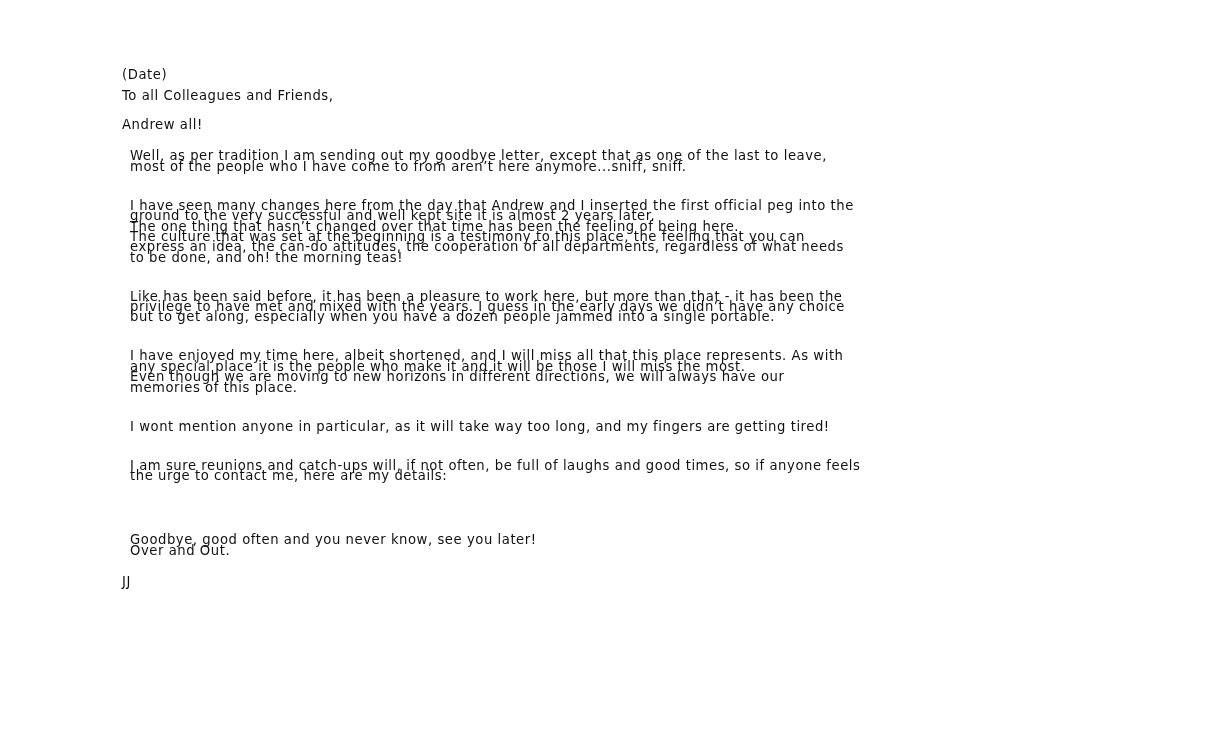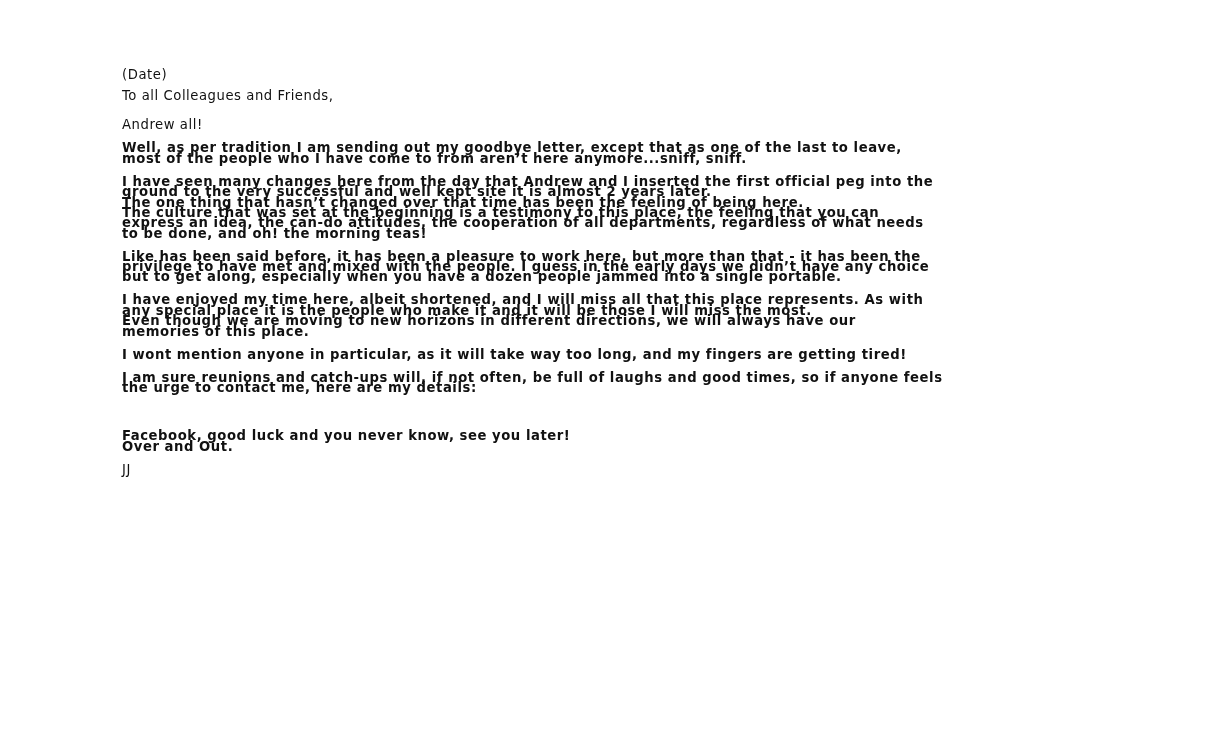--- a/index.html
+++ b/index.html
@@ -22,23 +22,22 @@
       top: 70px;
       width: 1000px;
       color: #111111;
       font-family: "DejaVu Sans", sans-serif;
       font-size: 13.2px;
       letter-spacing: 0.55px;
       line-height: 10.4px;
       white-space: nowrap;
     }
     .block {
-      margin: 0;
+      margin: 8px;
       padding: 0;
-      font-weight: bold;
     }
     .line {
       display: block;
       height: 10.4px;
     }
     .gap-s { height: 10.6px; }
     .gap-m { height: 12.6px; }
     .gap-l { height: 19px; }
   </style>
 </head>
@@ -67,21 +66,21 @@
       <span class="line">ground to the very successful and well kept site it is almost 2 years later.</span>
       <span class="line">The one thing that hasn’t changed over that time has been the feeling of being here.</span>
       <span class="line">The culture that was set at the beginning is a testimony to this place, the feeling that you can</span>
       <span class="line">express an idea, the can-do attitudes, the cooperation of all departments, regardless of what needs</span>
       <span class="line">to be done, and oh! the morning teas!</span>
     </div>
     <div class="gap-m"></div>
 
     <div class="block">
       <span class="line">Like has been said before, it has been a pleasure to work here, but more than that - it has been the</span>
-      <span class="line">privilege to have met and mixed with the people. I guess in the early days we didn’t have any choice</span>
+      <span class="line">privilege to have met and mixed with the years. I guess in the early days we didn’t have any choice</span>
       <span class="line">but to get along, especially when you have a dozen people jammed into a single portable.</span>
     </div>
     <div class="gap-m"></div>
 
     <div class="block">
       <span class="line">I have enjoyed my time here, albeit shortened, and I will miss all that this place represents. As with</span>
       <span class="line">any special place it is the people who make it and it will be those I will miss the most.</span>
       <span class="line">Even though we are moving to new horizons in different directions, we will always have our</span>
       <span class="line">memories of this place.</span>
     </div>
@@ -96,20 +95,20 @@
       <span class="line">I am sure reunions and catch-ups will, if not often, be full of laughs and good times, so if anyone feels</span>
       <span class="line">the urge to contact me, here are my details:</span>
     </div>
     <div class="gap-m"></div>
 
     <div class="gap-m"></div>
 
     <div class="gap-m"></div>
 
     <div class="block">
-      <span class="line">Facebook, good luck and you never know, see you later!</span>
+      <span class="line">Goodbye, good often and you never know, see you later!</span>
       <span class="line">Over and Out.</span>
     </div>
     <div class="gap-m"></div>
 
     <span class="line">JJ</span>
   </div>
 </div>
 
 </body></html>

